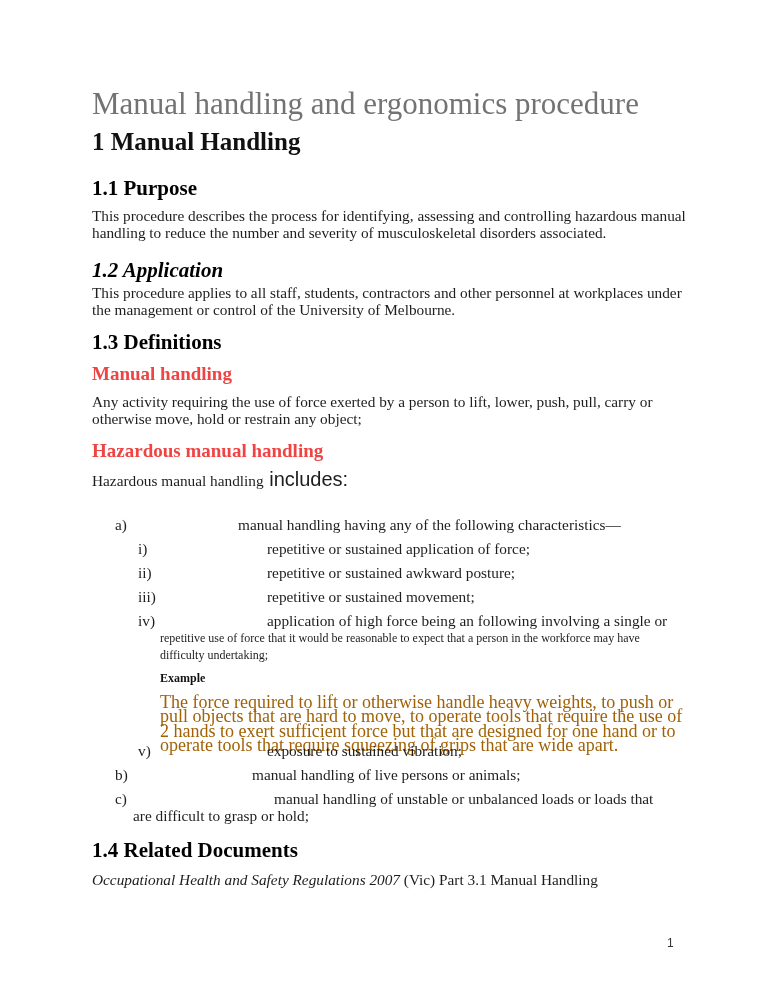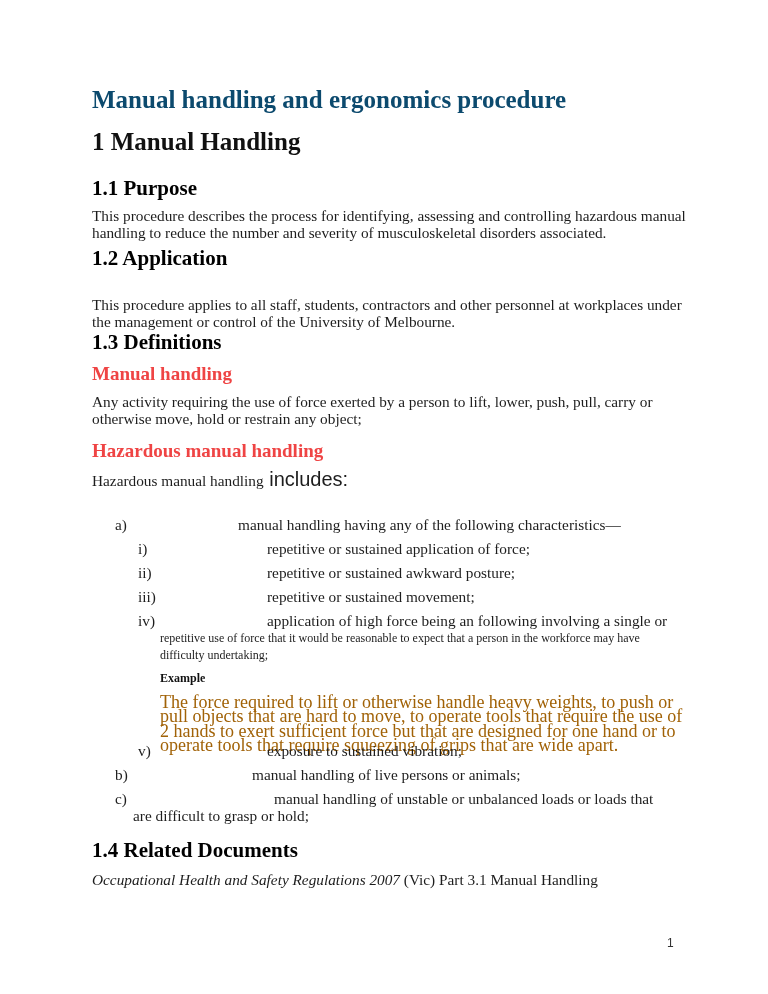--- a/index.html
+++ b/index.html
@@ -18,21 +18,21 @@
     .page {
       position: absolute;
       left: 0; top: 0;
       width: 768px;
       height: 994px;
     }
     .abs { position: absolute; white-space: nowrap; }
 
     .doc-title {
       left: 92px; top: 86px;
-      font-size: 25px; font-weight: bold; color: #0c4a6e;
+      font-size: 31px; font-weight: normal; color: #737373;
     }
     .h1 {
       left: 92px; top: 128px;
       font-size: 25px; font-weight: bold; color: #111;
     }
     .h2 {
       font-size: 21px; font-weight: bold; color: #000000;
       left: 92px;
     }
     .h3 {
@@ -72,22 +72,22 @@
 
 <div class="page">
 
   <div class="abs doc-title">Manual handling and ergonomics procedure</div>
 
   <div class="abs h1">1 Manual Handling</div>
 
   <div class="abs h2" style="top:176px;">1.1 Purpose</div>
   <div class="abs para" style="top:207px;">This procedure describes the process for identifying, assessing and controlling hazardous manual handling to reduce the number and severity of musculoskeletal disorders associated.</div>
 
-  <div class="abs h2" style="top:246px;">1.2 Application</div>
-  <div class="abs para" style="top:296px;">This procedure applies to all staff, students, contractors and other personnel at workplaces under the management or control of the University of Melbourne.</div>
+  <div class="abs h2" style="top:258px;font-style:italic;">1.2 Application</div>
+  <div class="abs para" style="top:284px;">This procedure applies to all staff, students, contractors and other personnel at workplaces under the management or control of the University of Melbourne.</div>
 
   <div class="abs h2" style="top:330px;">1.3 Definitions</div>
 
   <div class="abs h3" style="top:363px;">Manual handling</div>
   <div class="abs para" style="top:393px;">Any activity requiring the use of force exerted by a person to lift, lower, push, pull, carry or otherwise move, hold or restrain any object;</div>
 
   <div class="abs h3" style="top:440px;">Hazardous manual handling</div>
 
   <div class="abs para" style="top:471px;">
     <span>Hazardous manual handling</span><span class="sans-inline"> includes:</span>

